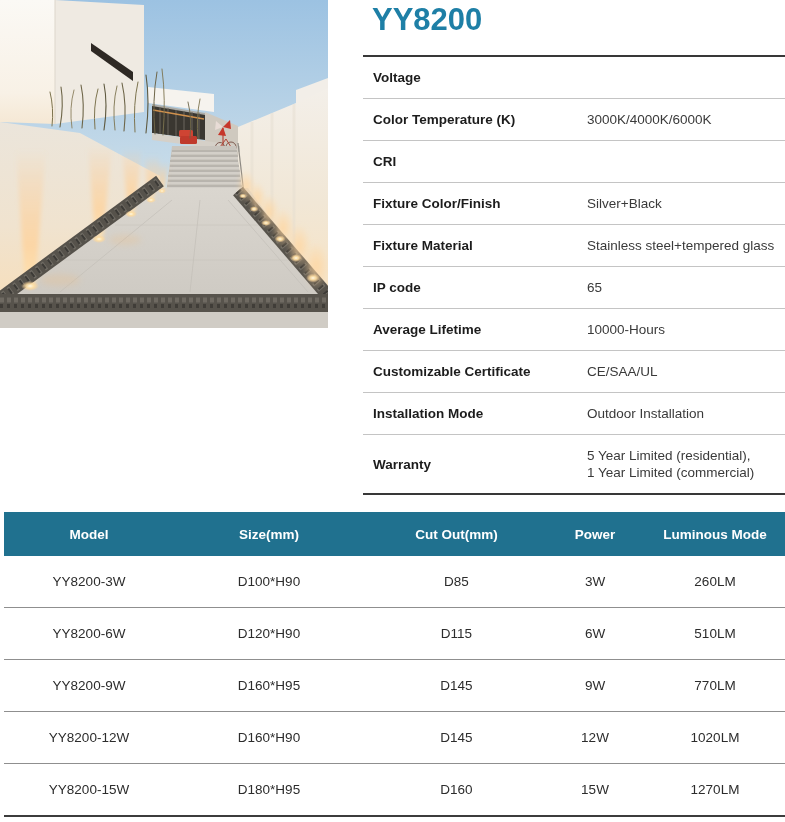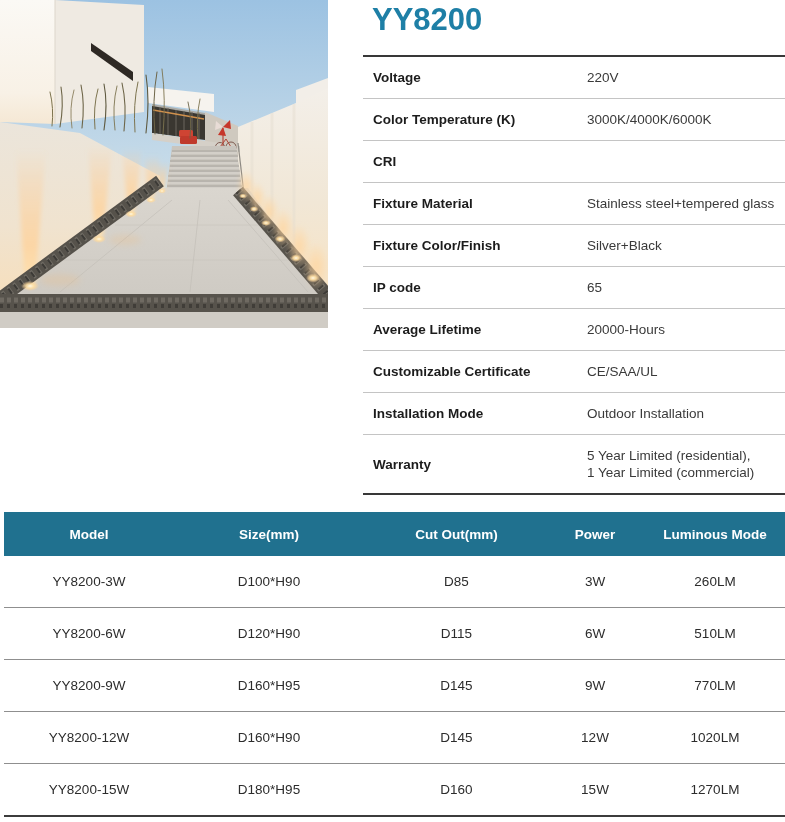--- a/index.html
+++ b/index.html
@@ -240,44 +240,43 @@
         <ellipse cx="313" cy="278" rx="7" ry="4.5" fill="url(#hot)"></ellipse>
       </g>
     </svg>
   </div>
 
   <div class="specs">
     <h1 class="product-title">YY8200</h1>
     <div class="spec-table">
       <div class="spec-row">
         <div class="spec-label">Voltage</div>
-        <div class="spec-value">220V</div>
       </div>
       <div class="spec-row">
         <div class="spec-label">Color Temperature (K)</div>
         <div class="spec-value">3000K/4000K/6000K</div>
       </div>
       <div class="spec-row">
         <div class="spec-label">CRI</div>
       </div>
       <div class="spec-row">
+        <div class="spec-label">Fixture Color/Finish</div>
+        <div class="spec-value">Silver+Black</div>
+      </div>
+      <div class="spec-row">
         <div class="spec-label">Fixture Material</div>
         <div class="spec-value">Stainless steel+tempered glass</div>
       </div>
       <div class="spec-row">
-        <div class="spec-label">Fixture Color/Finish</div>
-        <div class="spec-value">Silver+Black</div>
-      </div>
-      <div class="spec-row">
         <div class="spec-label">IP code</div>
         <div class="spec-value">65</div>
       </div>
       <div class="spec-row">
         <div class="spec-label">Average Lifetime</div>
-        <div class="spec-value">20000-Hours</div>
+        <div class="spec-value">10000-Hours</div>
       </div>
       <div class="spec-row">
         <div class="spec-label">Customizable Certificate</div>
         <div class="spec-value">CE/SAA/UL</div>
       </div>
       <div class="spec-row">
         <div class="spec-label">Installation Mode</div>
         <div class="spec-value">Outdoor Installation</div>
       </div>
       <div class="spec-row">

